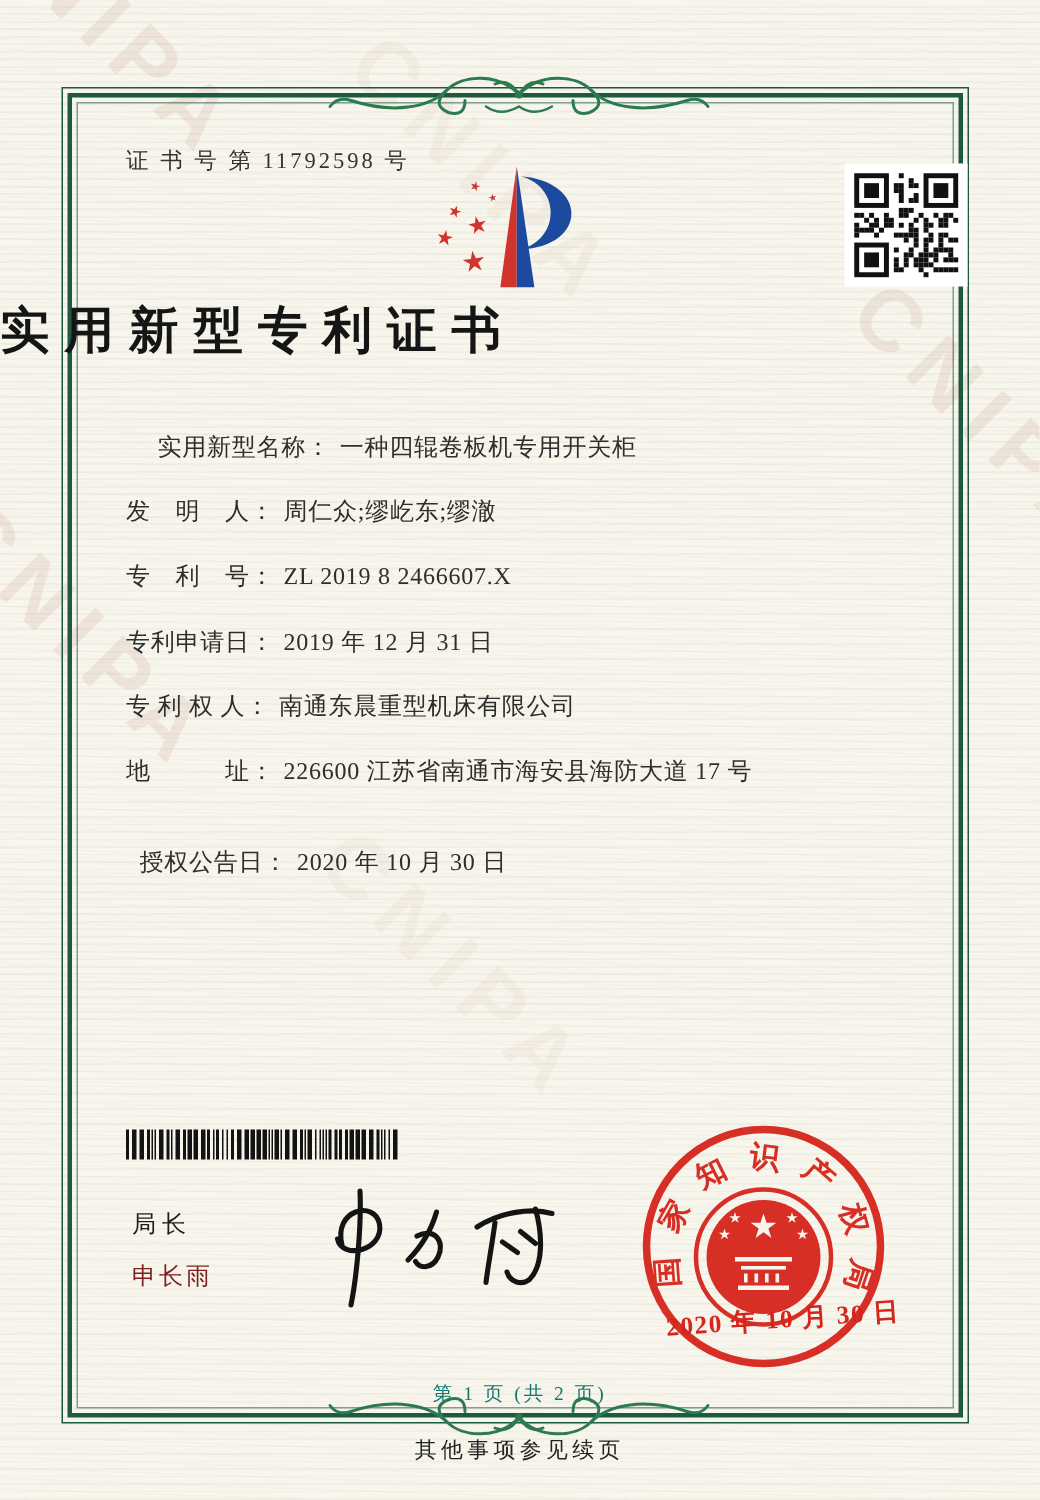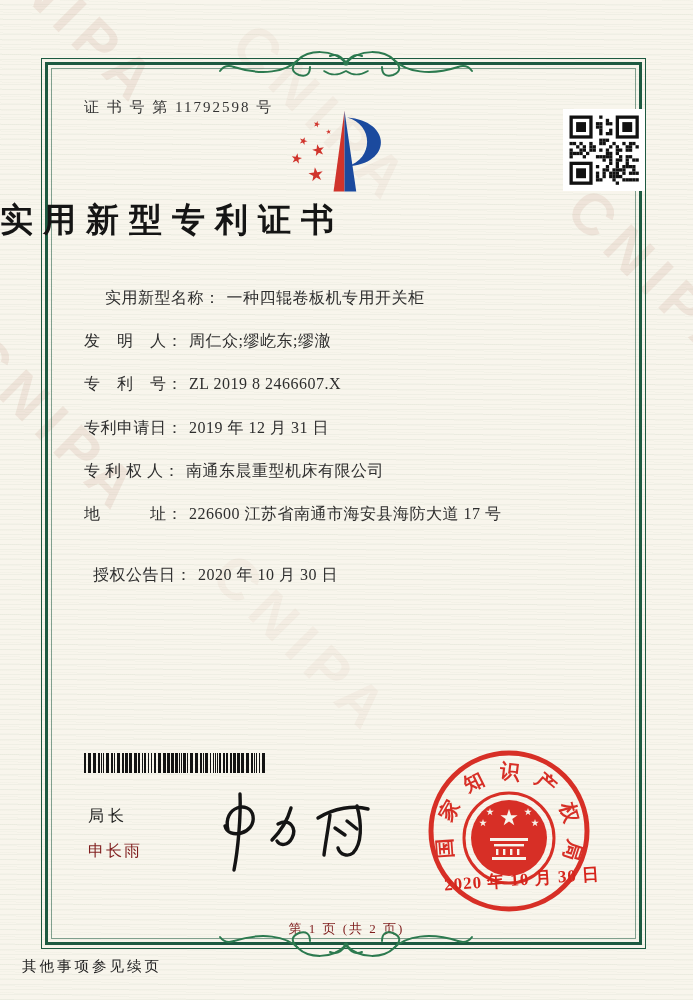--- a/index.html
+++ b/index.html
@@ -52,22 +52,22 @@
   .barcode{position:absolute;left:84px;top:753px;width:186px;height:20px;}
   .signer-title{position:absolute;left:88px;top:806px;font-size:16px;letter-spacing:4px;color:#1c1c1c;}
   .signer-name{position:absolute;left:88px;top:841px;font-size:16px;letter-spacing:2px;color:#7f1d1d;}
   .signature{position:absolute;left:196px;top:788px;width:200px;height:90px;}
   .seal{position:absolute;left:424px;top:746px;width:170px;height:170px;opacity:0.95;}
   .seal-date{
     position:absolute;left:424px;top:868px;width:196px;text-align:center;
     font-size:17px;letter-spacing:1px;color:#d6251c;transform:rotate(-4deg);
     font-weight:bold;white-space:nowrap;
   }
-  .page-info{position:absolute;left:0;right:0;top:920px;text-align:center;font-size:13px;letter-spacing:2px;color:#7f1d1d;}
-  .footer-note{position:absolute;left:0;right:0;top:957px;font-size:14.5px;letter-spacing:3px;color:#222;padding-left:22px;}
+  .page-info{position:absolute;left:0;right:0;top:920px;text-align:center;font-size:13px;letter-spacing:2px;color:#0f766e;}
+  .footer-note{position:absolute;left:0;right:0;top:957px;text-align:center;font-size:14.5px;letter-spacing:3px;color:#222;}
 </style>
 </head>
 <body>
 
 <div class="texture"></div>
 
 <div class="watermark" style="left:-42px;top:-18px;">CNIPA</div>
 <div class="watermark" style="left:210px;top:80px;opacity:0.55;">CNIPA</div>
 <div class="watermark" style="left:545px;top:245px;">CNIPA</div>
 <div class="watermark" style="left:-60px;top:390px;">CNIPA</div>

